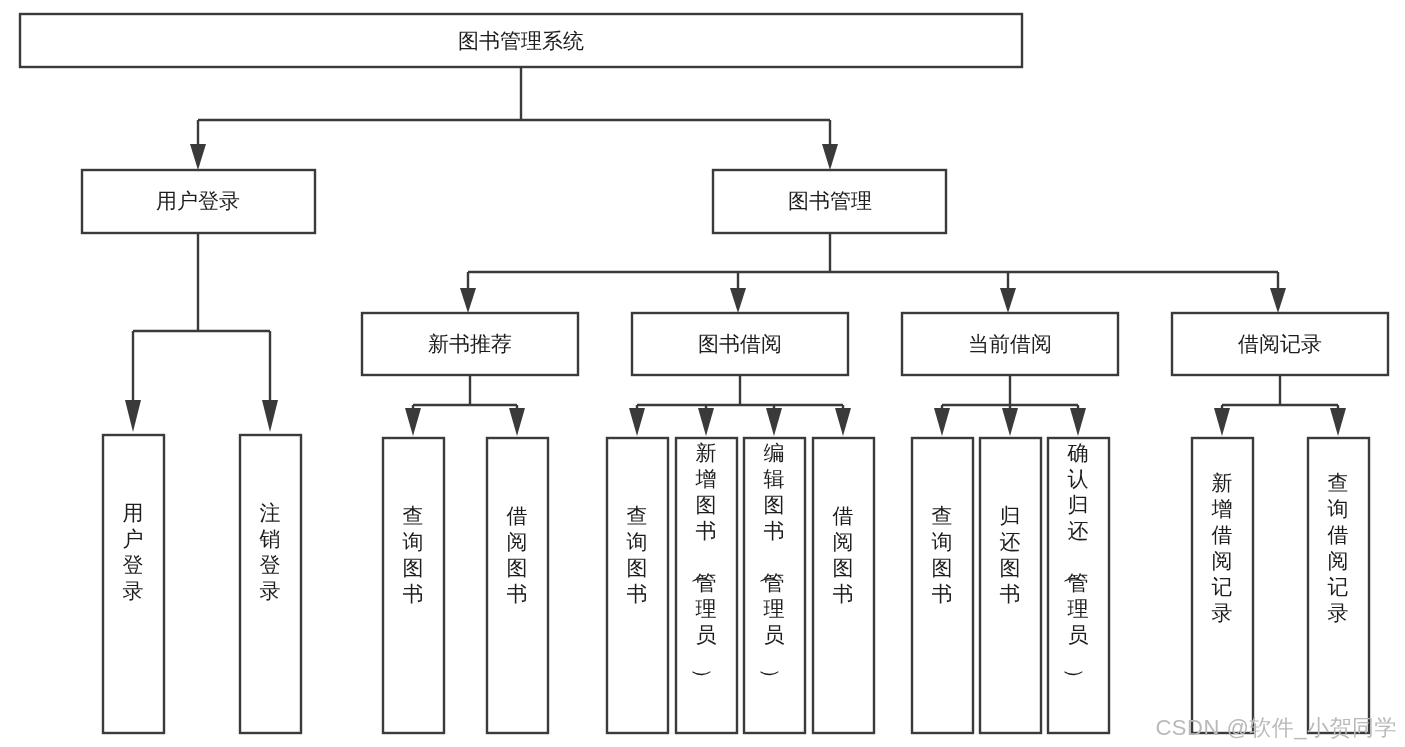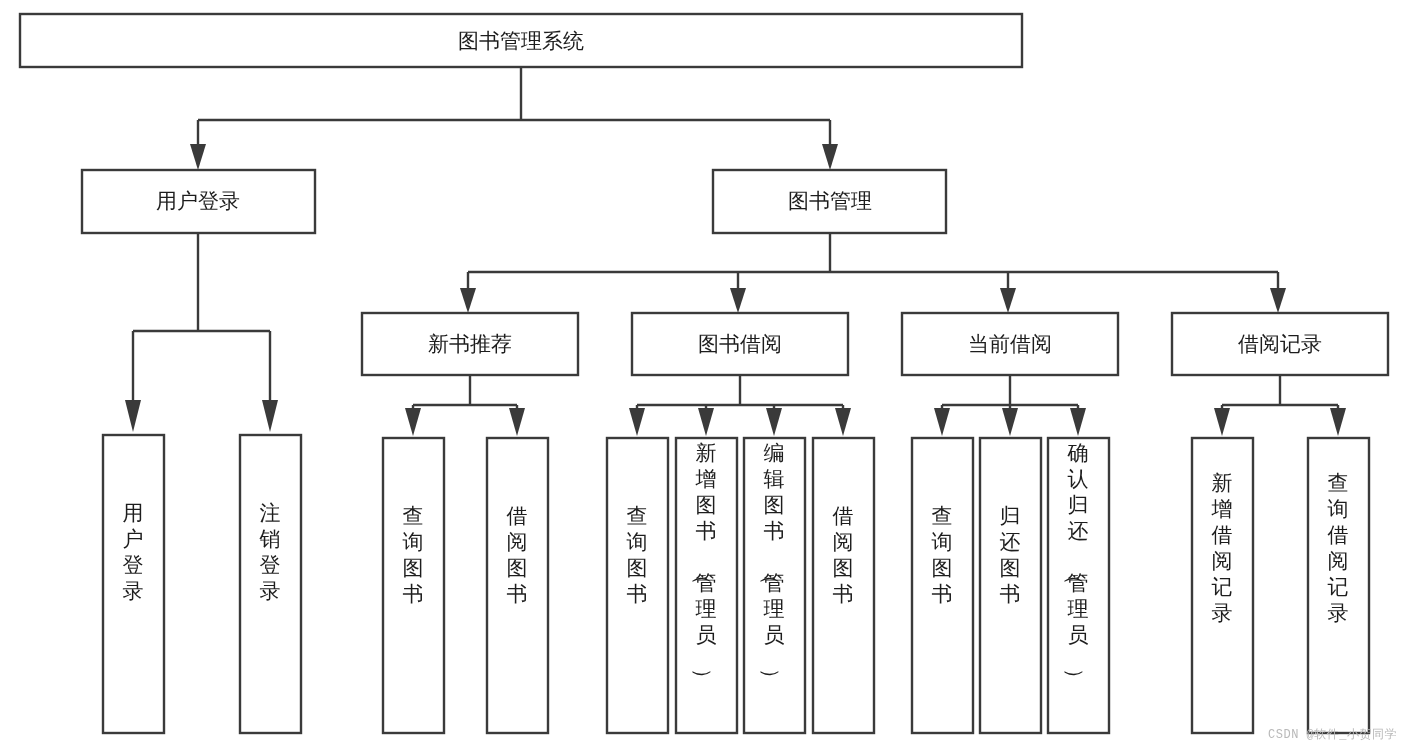--- a/index.html
+++ b/index.html
@@ -53,22 +53,22 @@
     font-family: "DejaVu Sans", "Liberation Sans", sans-serif;
     font-size: 21px;
     fill: #1d1d1d;
     text-anchor: middle;
     white-space: pre;
   }
   .watermark-text {
     position: absolute;
     right: 8px;
     bottom: 4px;
-    font-family: Liberation Mono, monospace;
-    font-size: 12px;
+    font-family: Liberation Sans, sans-serif;
+    font-size: 22px;
     color: #b9b9b9;
     letter-spacing: 0.5px;
     user-select: none;
     pointer-events: none;
     white-space: pre;
   }
 </style>
 </head>
 <body>
 

